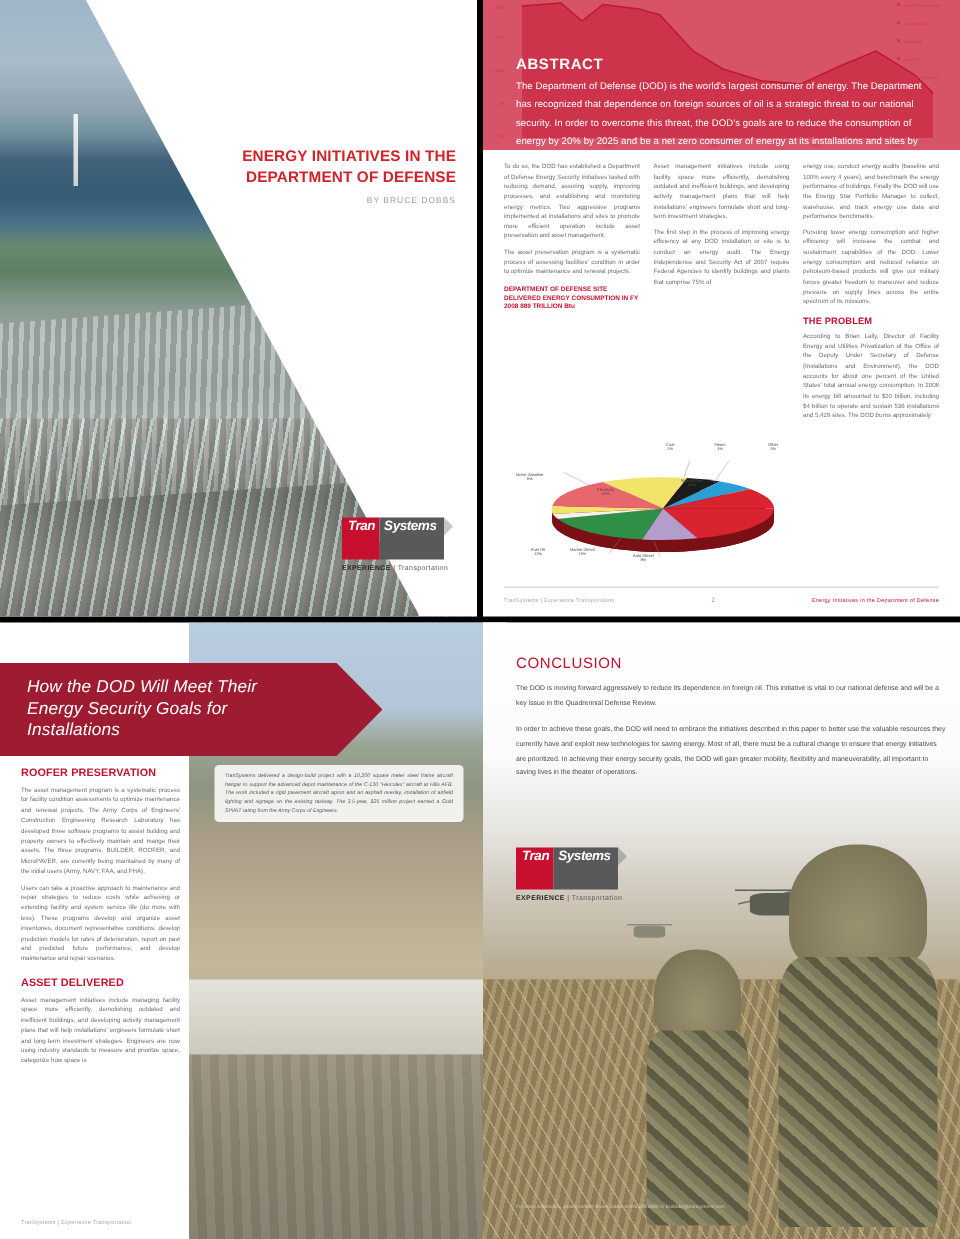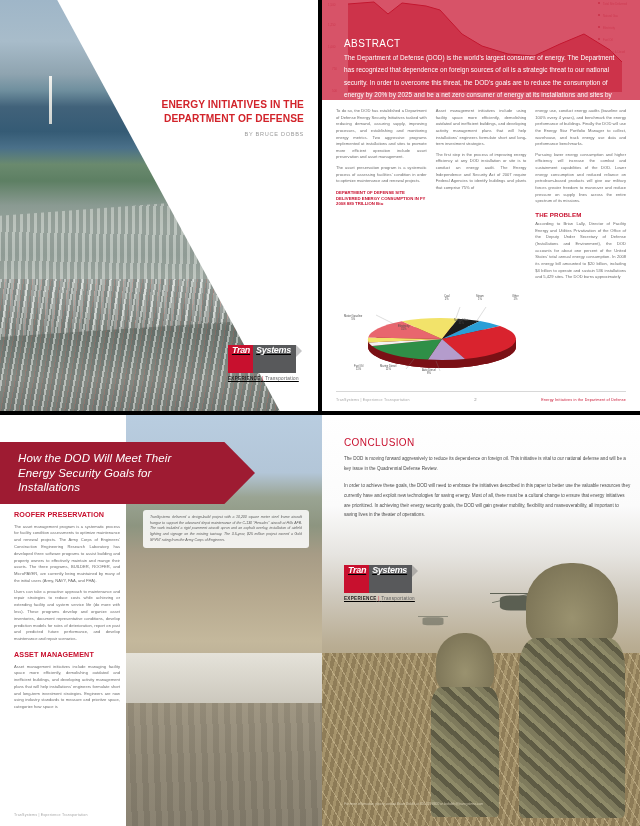--- a/index.html
+++ b/index.html
@@ -75,21 +75,21 @@
     position:absolute; right:14px; top:98px;
     width:150px; text-align:right;
     color:#d2232a; font-size:10.2px; font-weight:700;
     letter-spacing:.1px; line-height:1.34;
   }
   .cover-byline {
     position:absolute; right:14px; top:131px;
     width:150px; text-align:right;
     color:#9a9a9a; font-size:5.6px; letter-spacing:.7px;
   }
-  .logo { position:absolute;text-decoration:underline; }
+  .logo { position:absolute; }
   .logo-row { display:flex; align-items:stretch; }
   .logo-tran {
     background:#c8102e; color:#fff; font-weight:700;
     font-size:9px; padding:1px 3px 1px 4px; line-height:1;
     font-style:italic; letter-spacing:-.3px;
   }
   .logo-systems {
     background:#58595b; color:#fff; font-weight:700;
     font-size:9px; padding:1px 5px 18px 3px; line-height:1;
     font-style:italic; letter-spacing:-.3px;
@@ -114,21 +114,21 @@
   .hdr-chart svg { position:absolute; left:0; top:0; }
   .hdr-overlay {
     position:absolute; left:0; top:0; width:100%; height:100px;
     background:rgba(200,16,46,.72);
   }
   .abstract {
     position:absolute; left:22px; top:38px; right:16px;
     color:#fff; z-index:3;
   }
   .abstract h2 {
-    font-size:10px; font-weight:400; letter-spacing:.4px;
+    font-size:10px; font-weight:700; letter-spacing:.4px;
     margin-bottom:3px;
   }
   .abstract p { font-size:6.4px; line-height:1.95; letter-spacing:.05px; }
 
   .cols3 {
     position:absolute; left:14px; top:108px; right:14px; bottom:30px;
     display:flex; gap:9px;
   }
   .col { flex:1; }
   .col p {
@@ -459,21 +459,21 @@
     </div>
 
     <div class="p3-caption">
       <p>TranSystems delivered a design-build project with a 10,200 square meter steel frame aircraft hangar to support the advanced depot maintenance of the C-130 "Hercules" aircraft at Hills AFB. The work included a rigid pavement aircraft apron and an asphalt overlay, installation of airfield lighting and signage on the existing taxiway. The 3.5-year, $25 million project earned a Gold SPiRiT rating from the Army Corps of Engineers.</p>
     </div>
 
     <div class="p3-col">
       <div class="sec-head">ROOFER PRESERVATION</div>
       <p>The asset management program is a systematic process for facility condition assessments to optimize maintenance and renewal projects. The Army Corps of Engineers' Construction Engineering Research Laboratory has developed three software programs to assist building and property owners to effectively maintain and mange their assets. The three programs, BUILDER, ROOFER, and MicroPAVER, are currently being maintained by many of the initial users (Army, NAVY, FAA, and FHA).</p>
       <p>Users can take a proactive approach to maintenance and repair strategies to reduce costs while achieving or extending facility and system service life (do more with less). These programs develop and organize asset inventories, document representative conditions, develop prediction models for rates of deterioration, report on past and predicted future performance, and develop maintenance and repair scenarios.</p>
-      <div class="sec-head second">ASSET MANAGEMENT</div>
+      <div class="sec-head second">ASSET DELIVERED</div>
       <p>Asset management initiatives include managing facility space more efficiently, demolishing outdated and inefficient buildings, and developing activity management plans that will help installations' engineers formulate short and long-term investment strategies.  Engineers are now using industry standards to measure and prioritze space, categorize how space is</p>
     </div>
 
     <div class="p3-foot">TranSystems | Experience Transportation</div>
   </div>
 
   <div class="page" id="page-four">
     <div class="p4-photo">
       <div class="p4-ground"></div>
 

